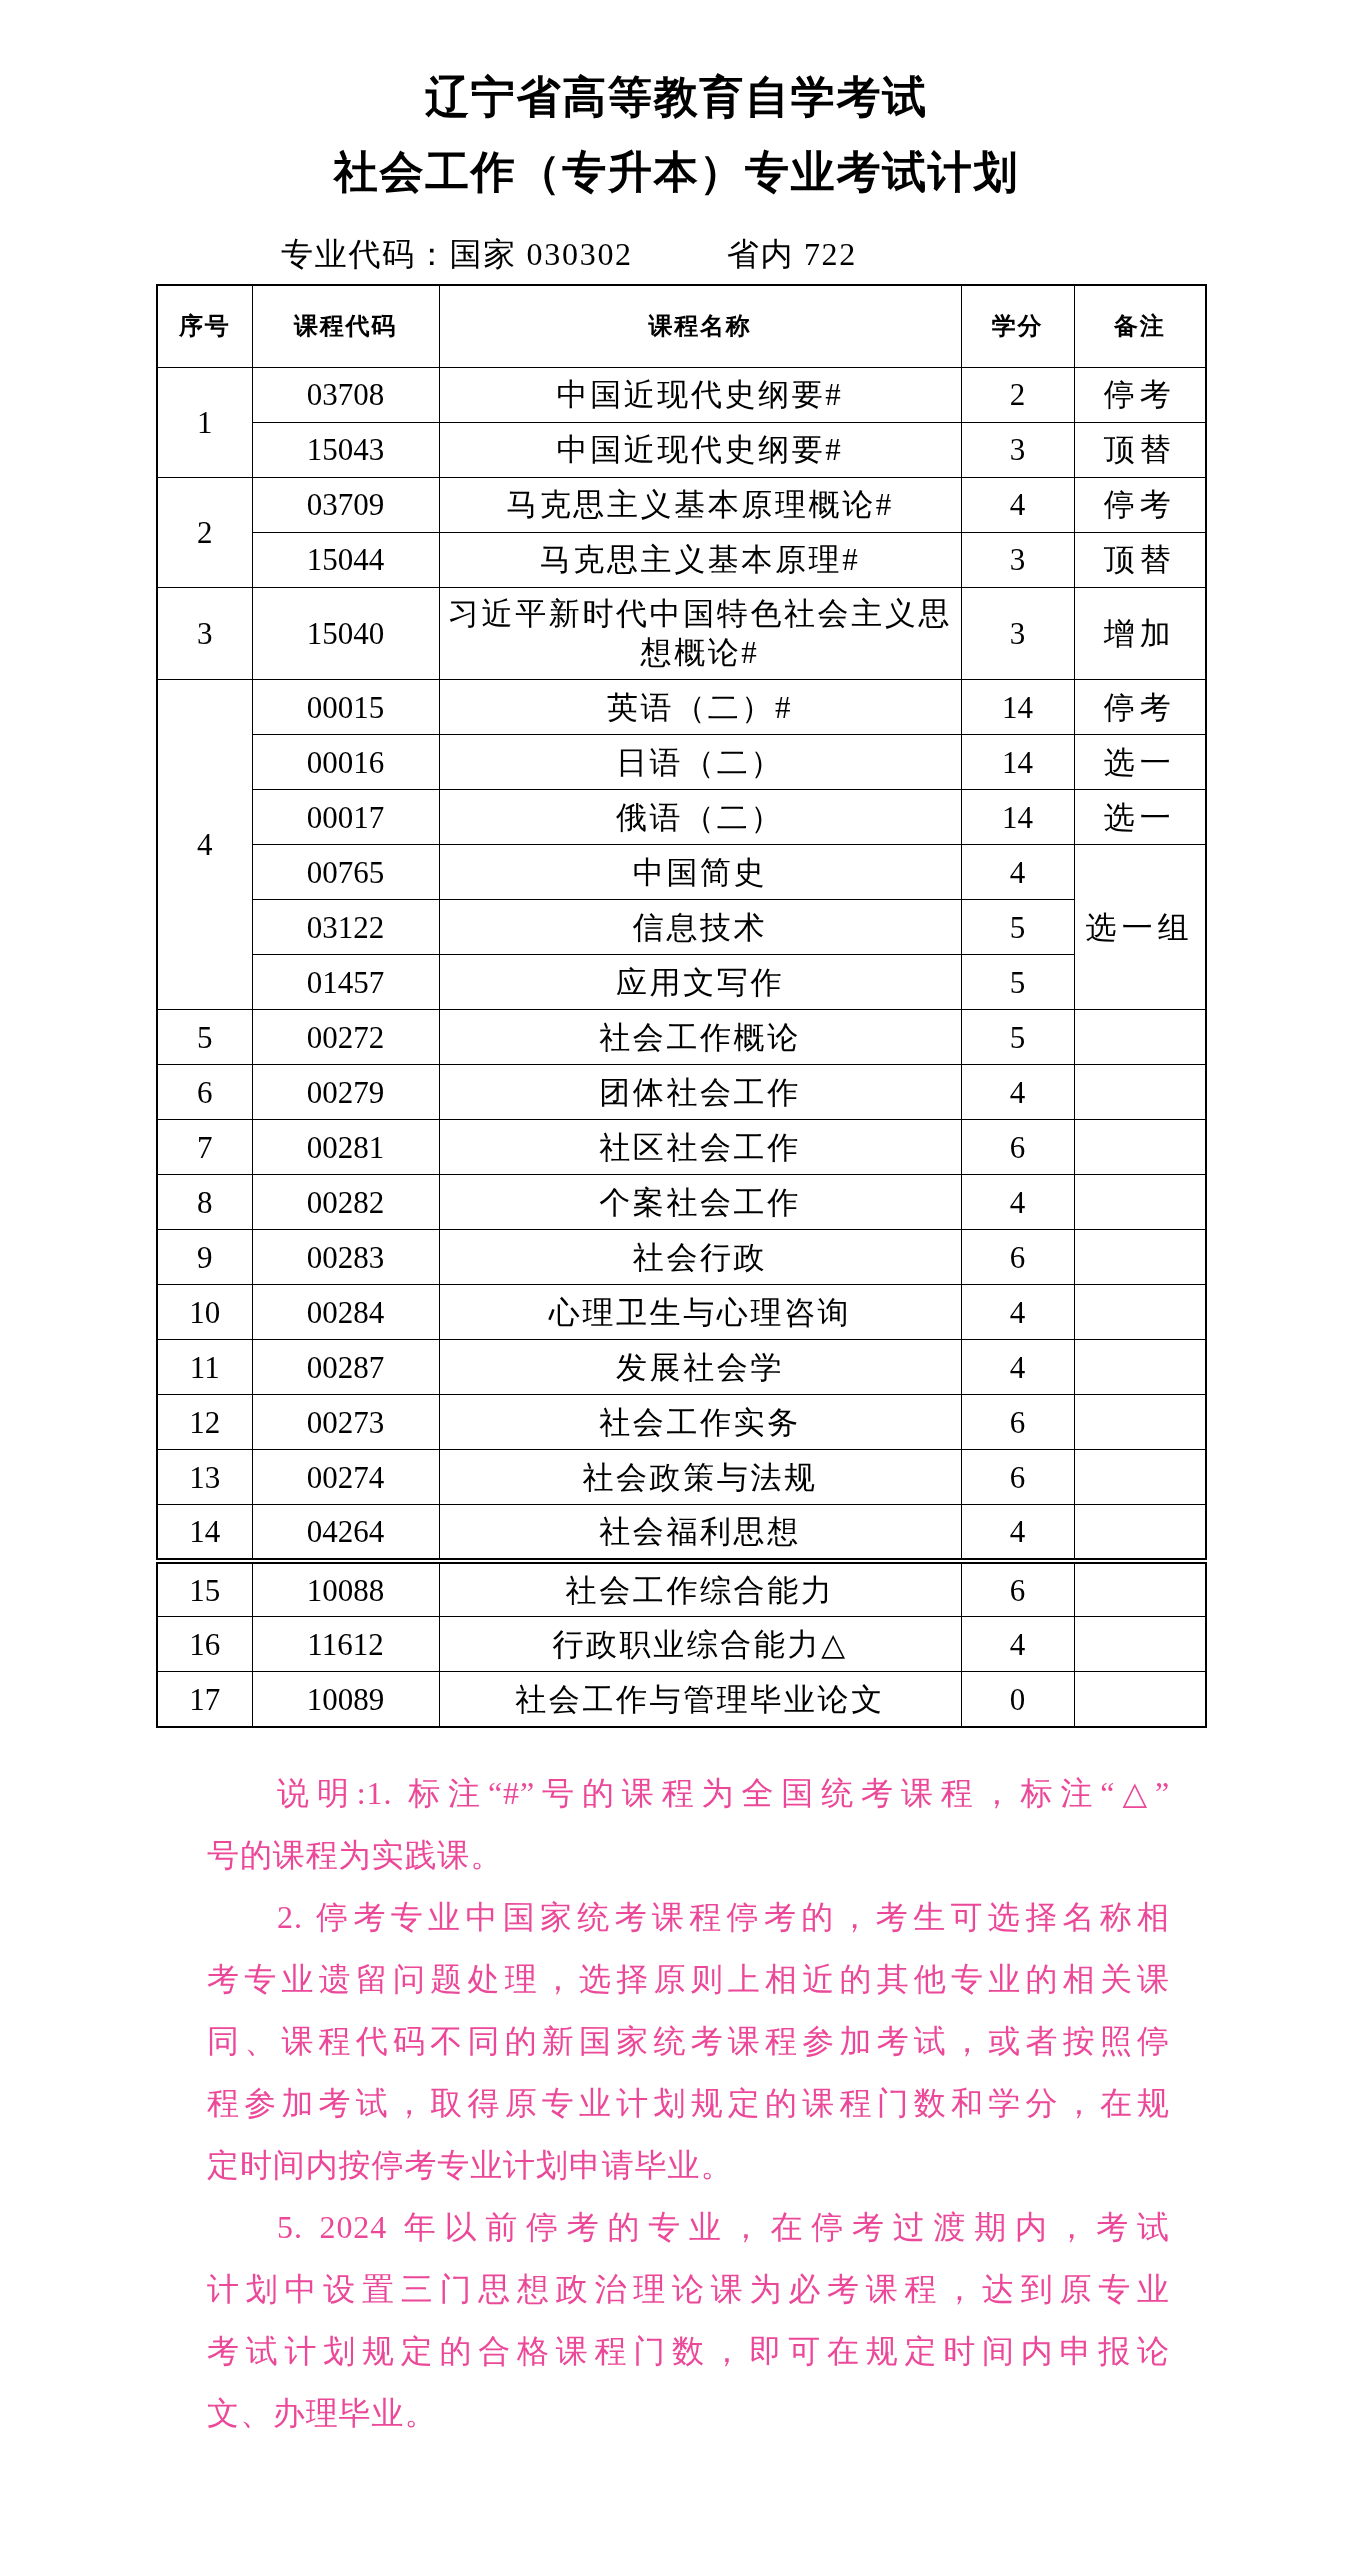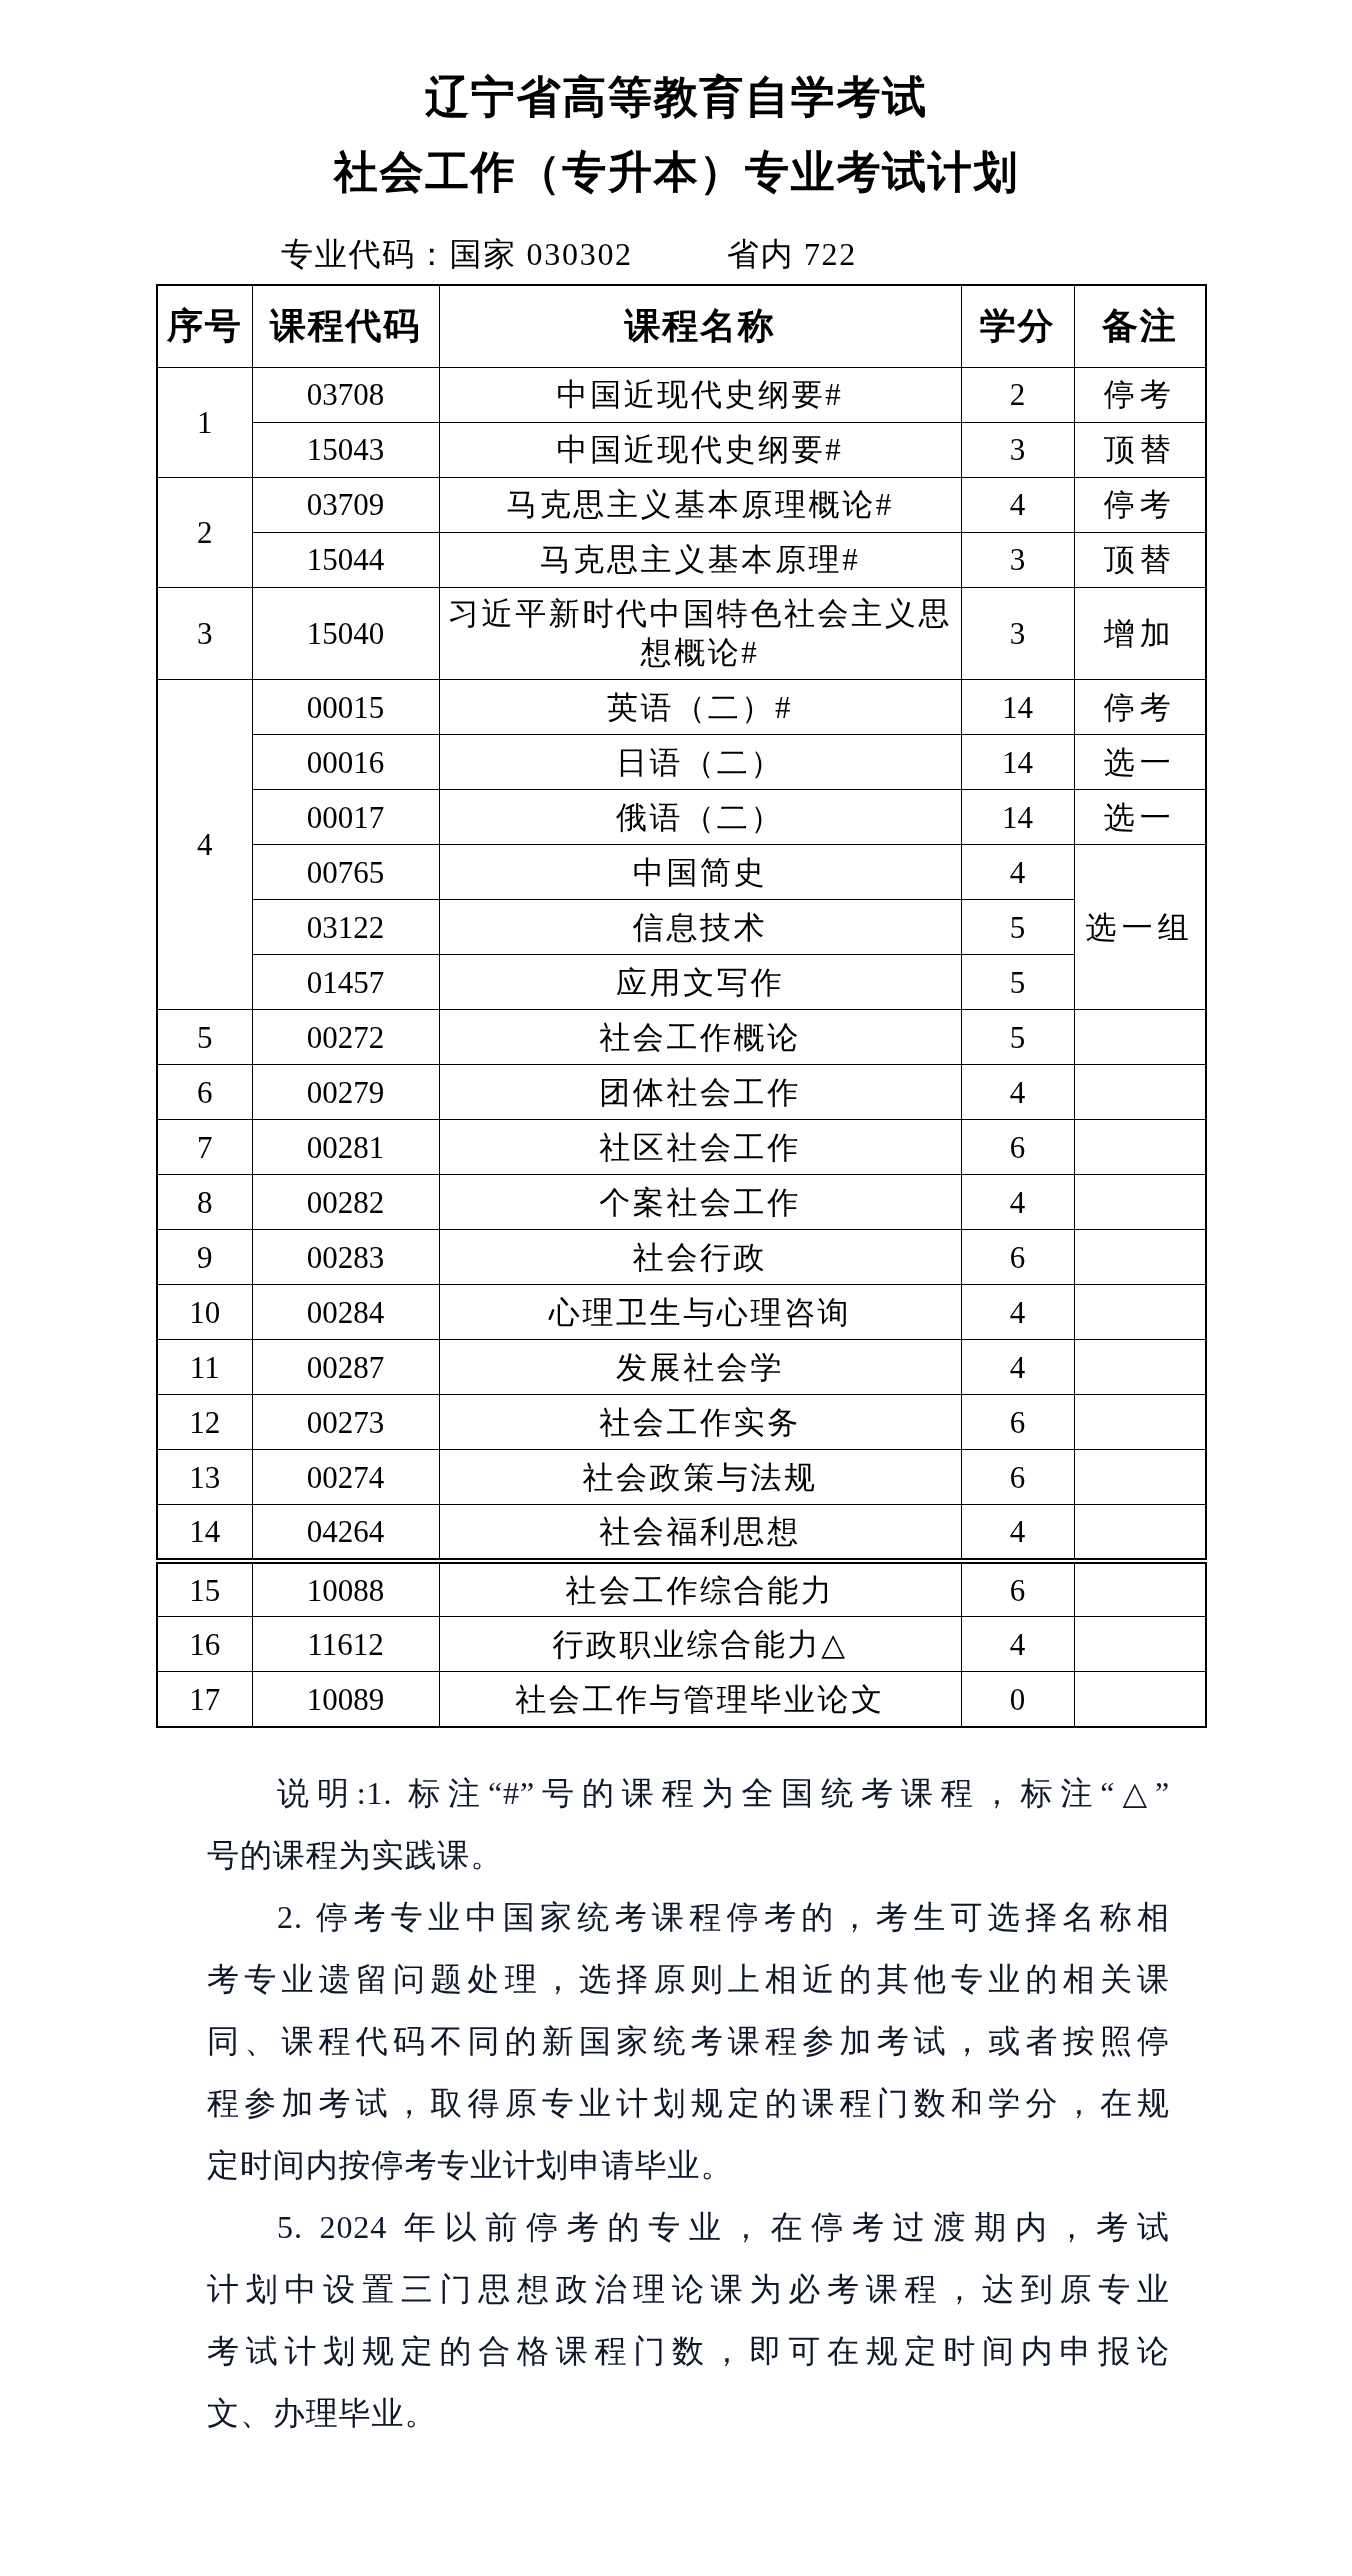--- a/index.html
+++ b/index.html
@@ -50,40 +50,40 @@
     text-align: center;
     vertical-align: middle;
     font-size: 31px;
     color: #000;
     overflow: hidden;
   }
   table.plan th {
     height: 82px;
     font-family: "Liberation Sans", "DejaVu Sans", sans-serif;
     font-weight: 700;
-    font-size: 36px;
+    font-size: 24px;
     letter-spacing: 1.7px;
   }
   table.plan td { height: 55px; line-height: 39px; }
   td.name {
     text-align: left;
     padding: 6.8px 8.5px 6.8px 8.5px;
     letter-spacing: 2.6px;
   }
   td.code, td.credits, td.seq { font-size: 32px; }
   td.remark { letter-spacing: 5.1px; }
   tr.double-sep td { border-bottom: 6px double #000; }
 
   
   .notes { margin-left: 207px; margin-top: 34px; width: 963px; }
   .note-line {
     font-size: 32px;
     line-height: 62px;
     height: 62px;
-    color: #0f172a;
+    color: #ec4899;
     letter-spacing: 0.9px;
     white-space: nowrap;
   }
   .note-line.jfy {
     white-space: normal;
     text-align: justify;
     text-align-last: justify;
   }
   .note-line.indent { padding-left: 70px; }
 </style>

